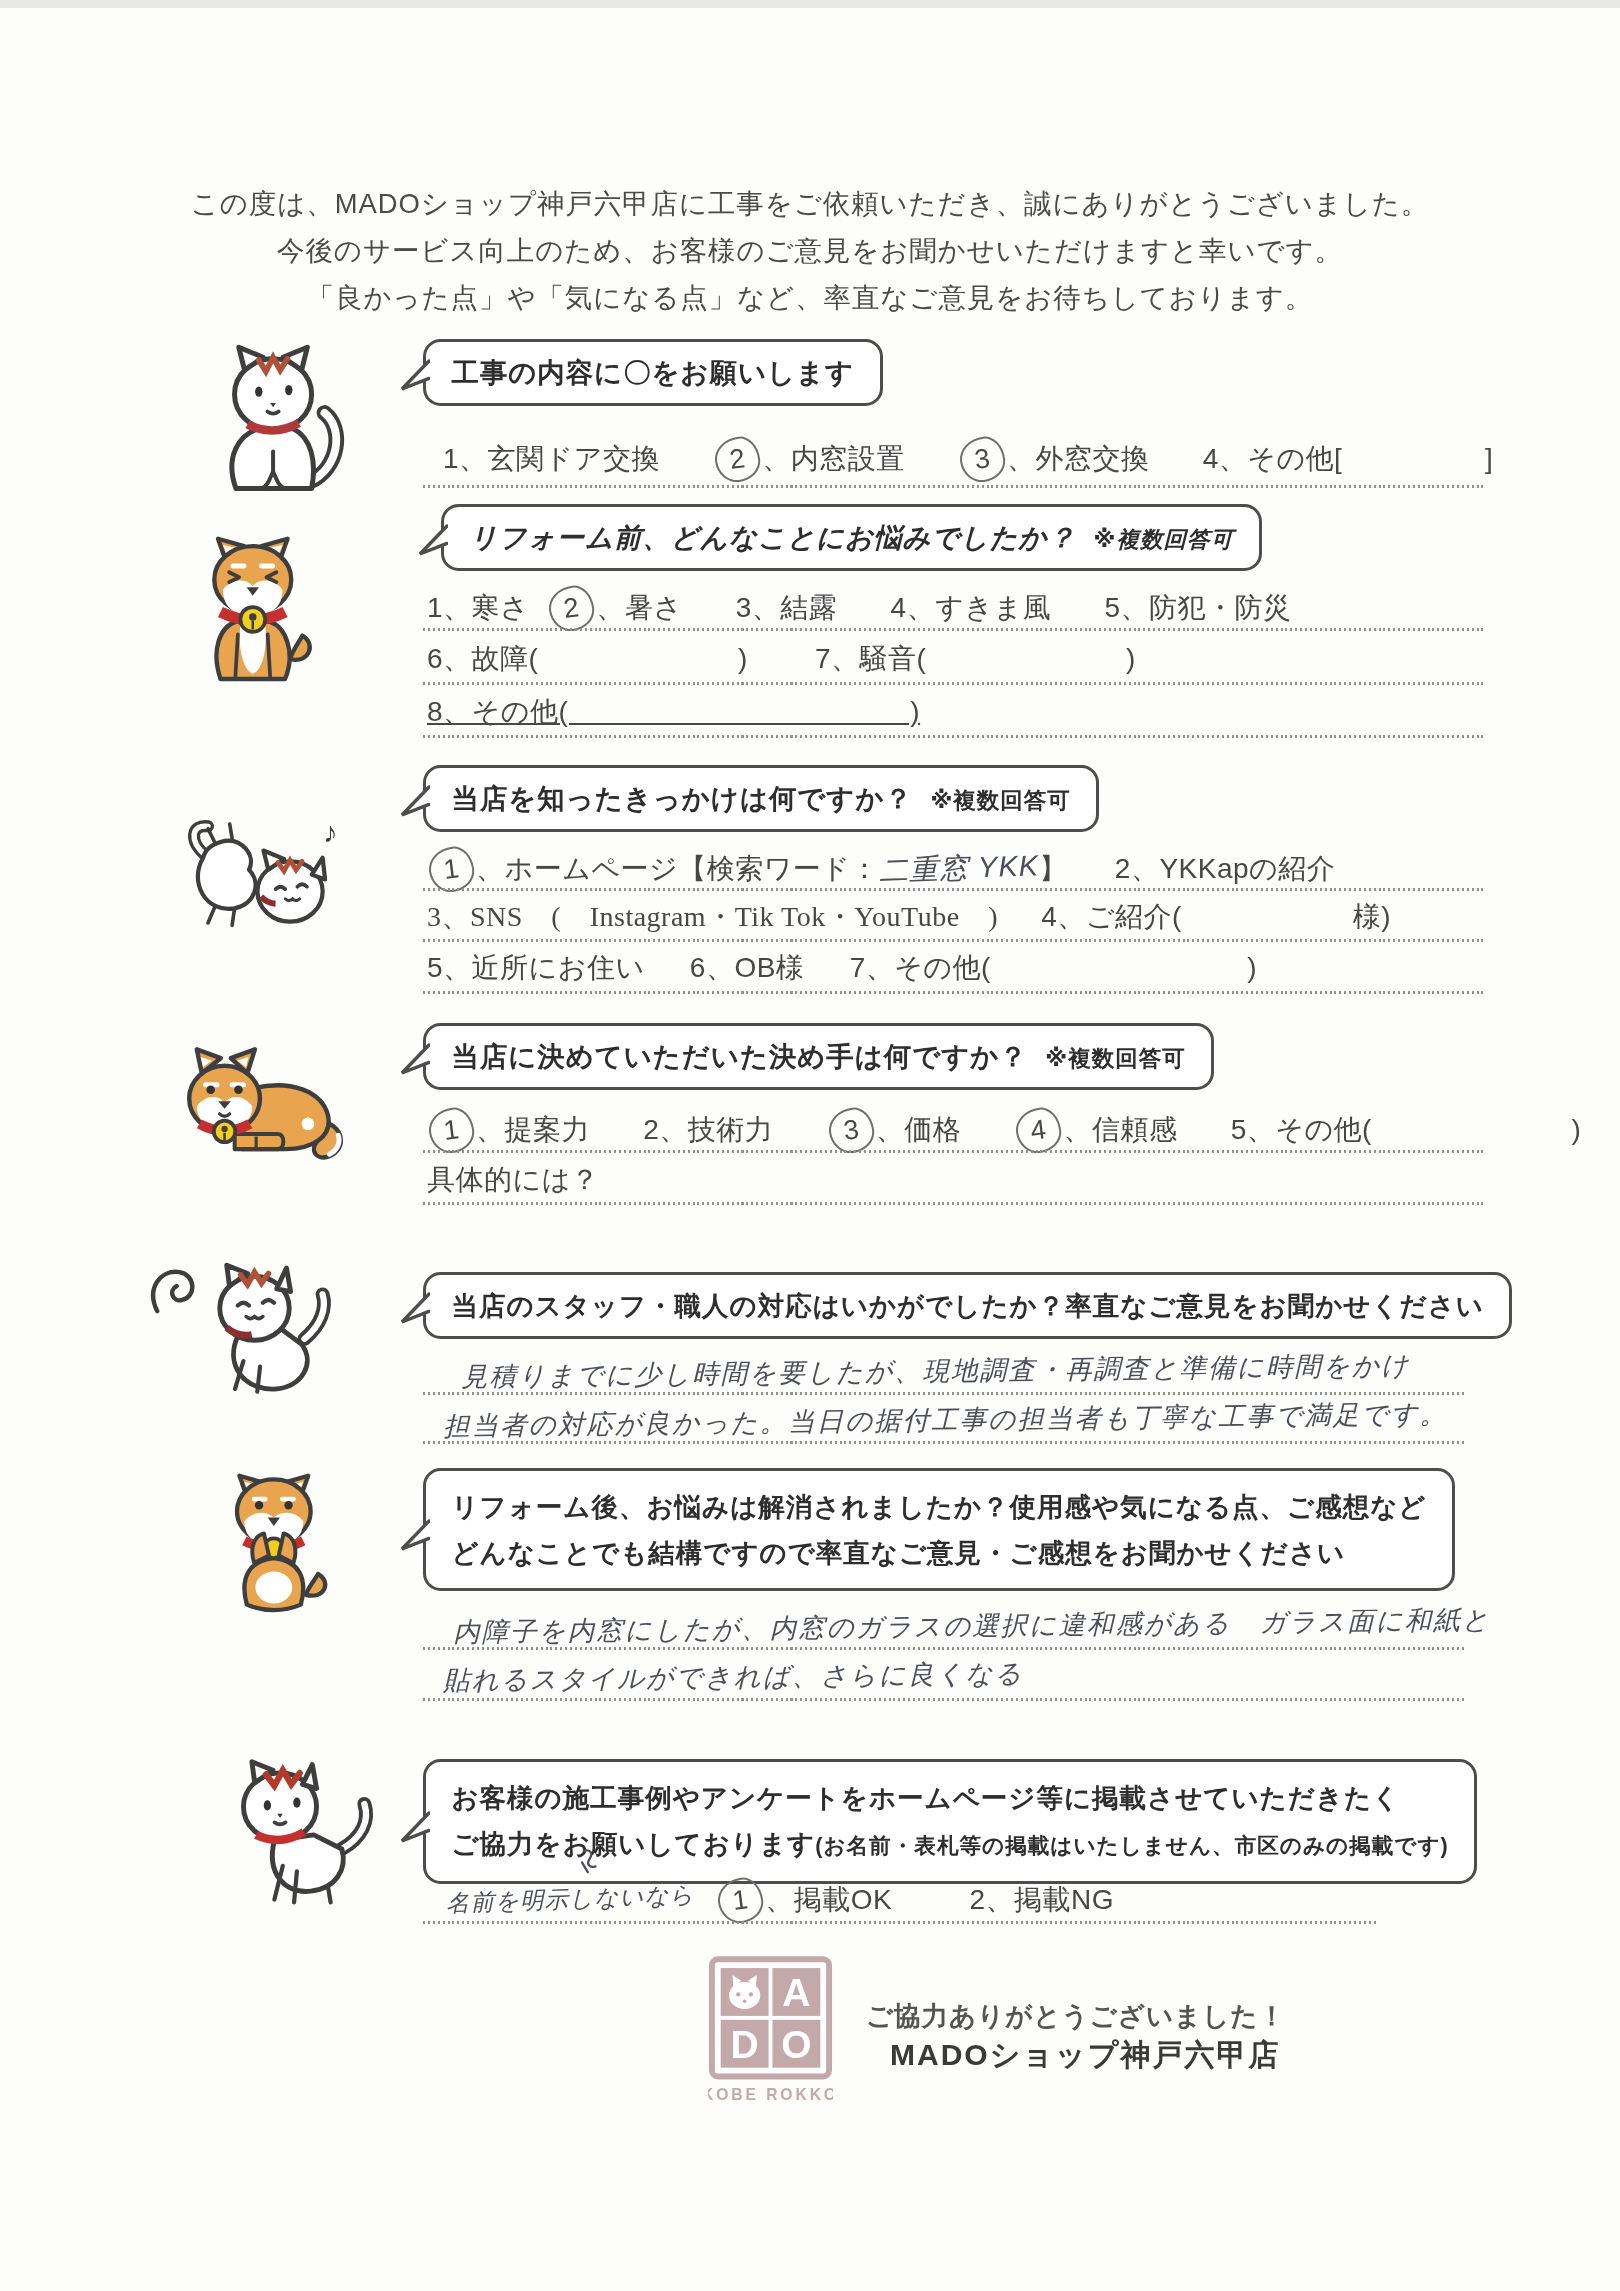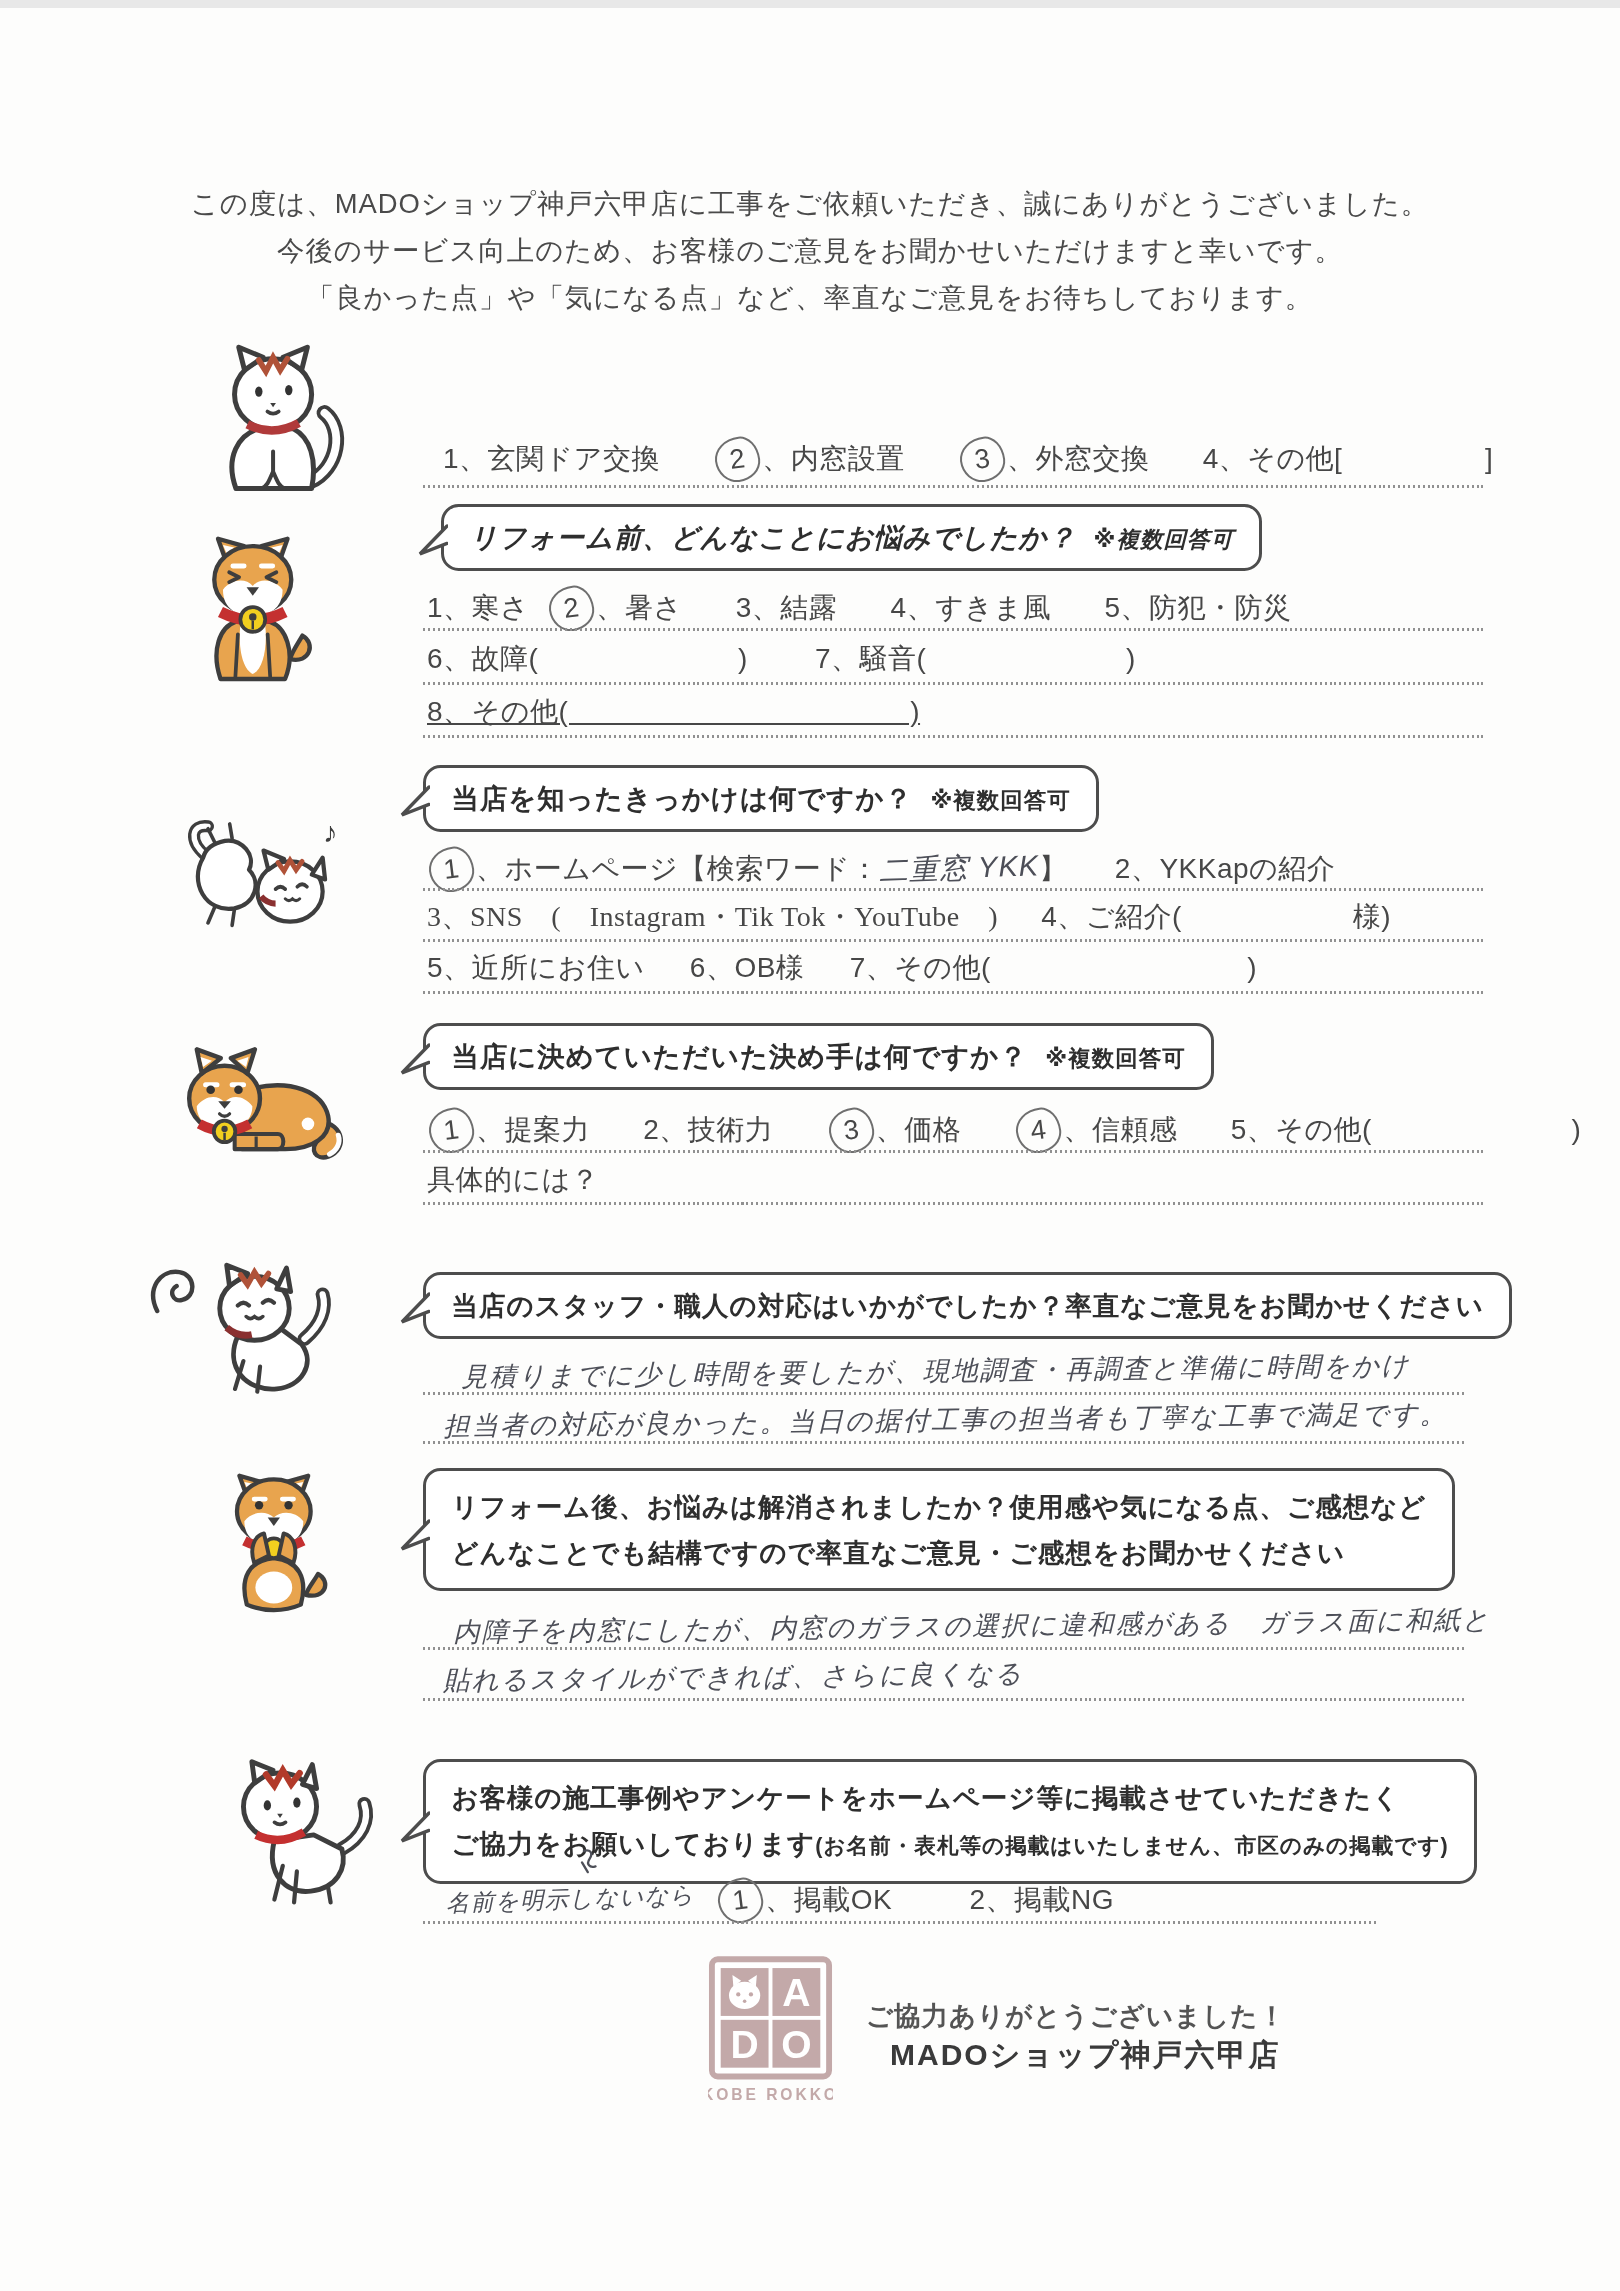--- a/index.html
+++ b/index.html
@@ -48,20 +48,27 @@
     <path d="M34 19 L30 3 L47 10 Z" fill="#fff" stroke="#3e3e3e" stroke-width="3.5" stroke-linejoin="round"></path>
     <path d="M74 19 L78 3 L61 10 Z" fill="#fff" stroke="#3e3e3e" stroke-width="3.5" stroke-linejoin="round"></path>
     <path d="M44 12 L49 20 L54 10 L59 19 L64 11" fill="none" stroke="#b05238" stroke-width="4" stroke-linecap="round"></path>
     <ellipse cx="44" cy="34" rx="2.6" ry="3.6" fill="#333"></ellipse>
       <ellipse cx="65" cy="33" rx="2.6" ry="3.6" fill="#333"></ellipse>
     <path d="M52 42 L56 42 L54 45 Z" fill="#3e3e3e"></path>
     <path d="M50 48 Q54 51 58 48" fill="none" stroke="#3e3e3e" stroke-width="2.5" stroke-linecap="round"></path>
     <path d="M36 57 Q54 66 72 56" fill="none" stroke="#b03a3a" stroke-width="6"></path>
   </svg>
 
+  <div class="bubble" style="left:423px;top:331px;">
+    <svg class="tail" viewBox="0 0 31 34">
+      <path d="M30 2 L2 31 L30 20 Z" fill="#fff"></path>
+      <path d="M30 2 L2 31 L30 20" fill="none" stroke="#4d4d4d" stroke-width="3.5" stroke-linecap="round"></path>
+    </svg>
+    <span>工事の内容に〇をお願いします</span>
+  </div>
   <div class="row" style="left:443px;top:429px;">
     <span class="opt">1、玄関ドア交換</span>
     <span class="opt"><span class="circ">2</span><span>、内窓設置</span></span>
     <span class="opt"><span class="circ">3</span><span>、外窓交換</span></span>
     <span class="opt">4、その他[　　　　　]</span>
   </div>
   <div class="dot" style="left:423px;top:477px;width:1062px;"></div>
 
   <svg class="ill" style="left:188px;top:527px;" width="137" height="149" viewBox="0 0 110 120">
     <path d="M30 20 L24 3 L45 9 Z" fill="#e8a44e" stroke="#3e3e3e" stroke-width="3.5" stroke-linejoin="round"></path>

